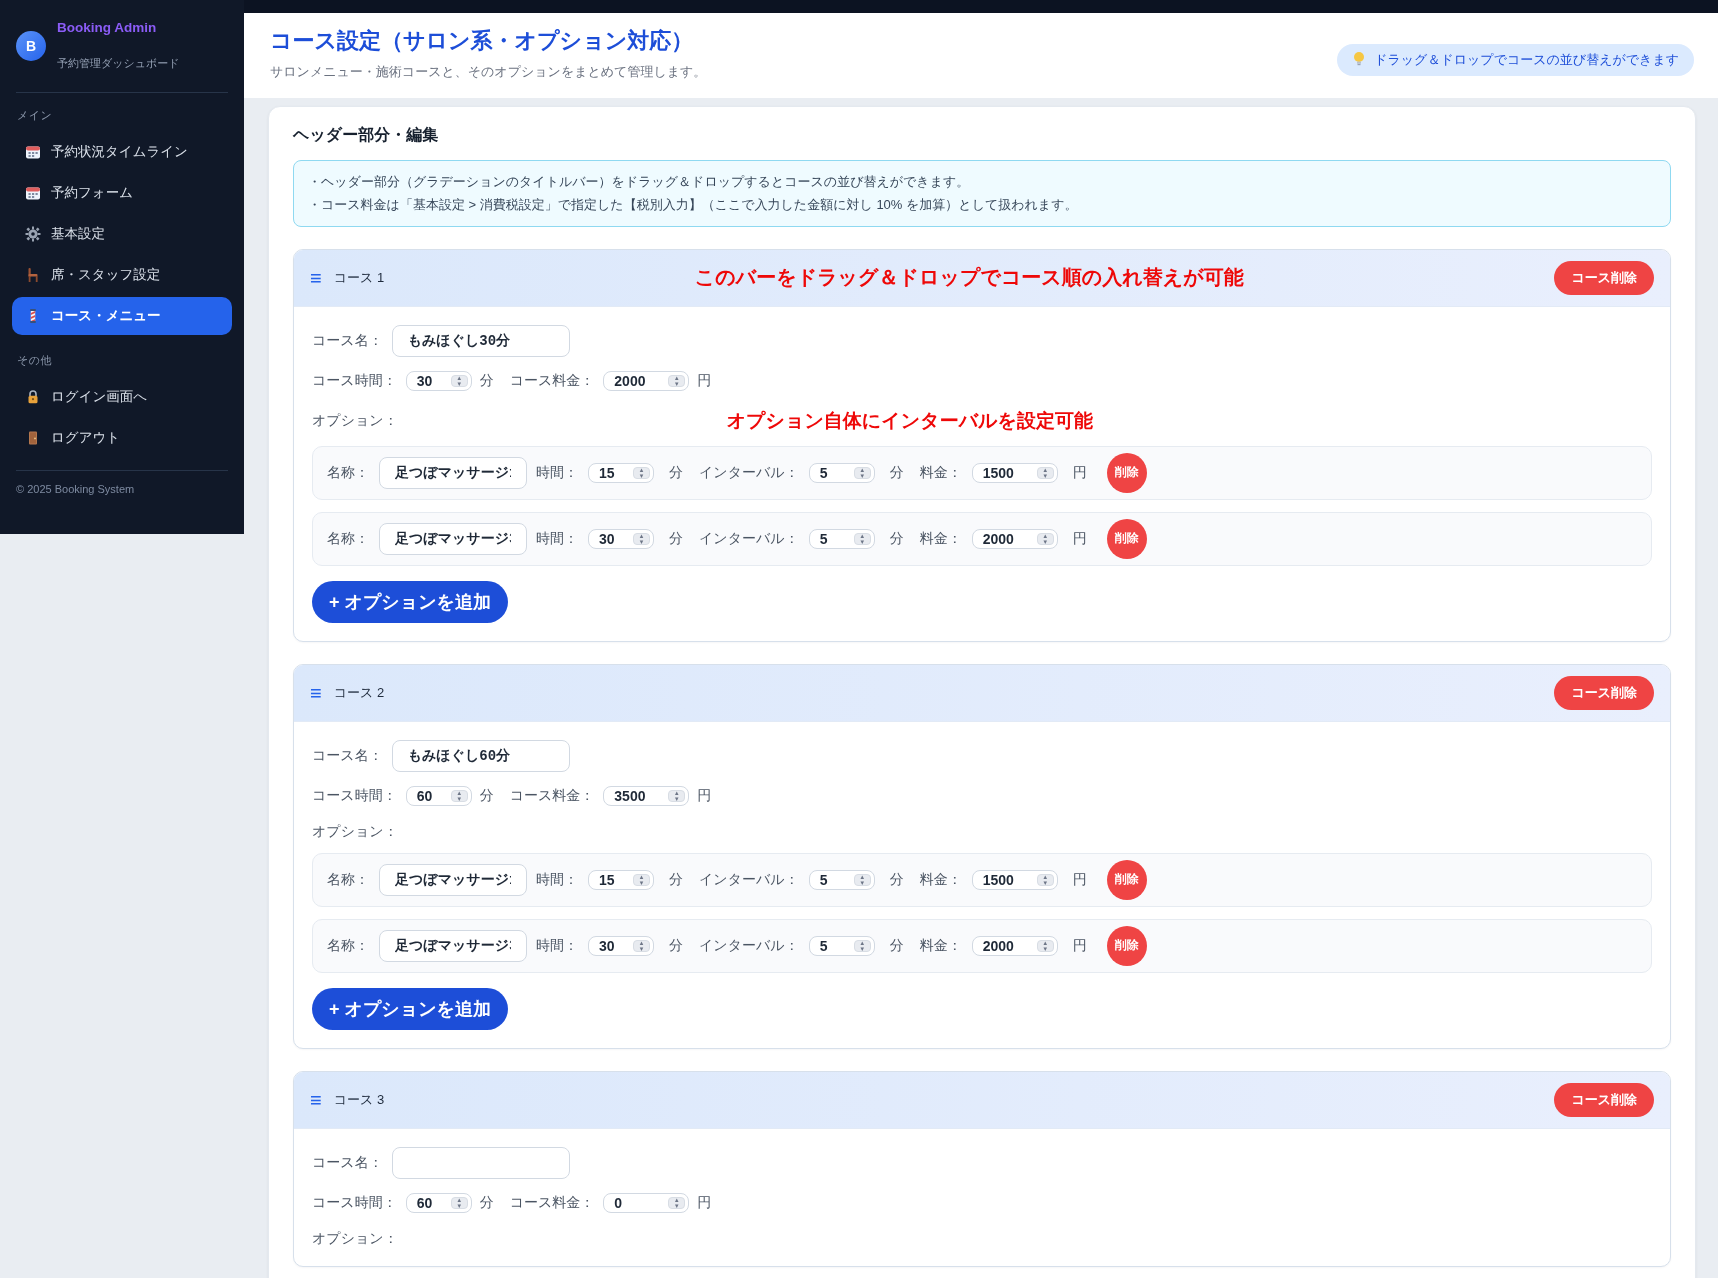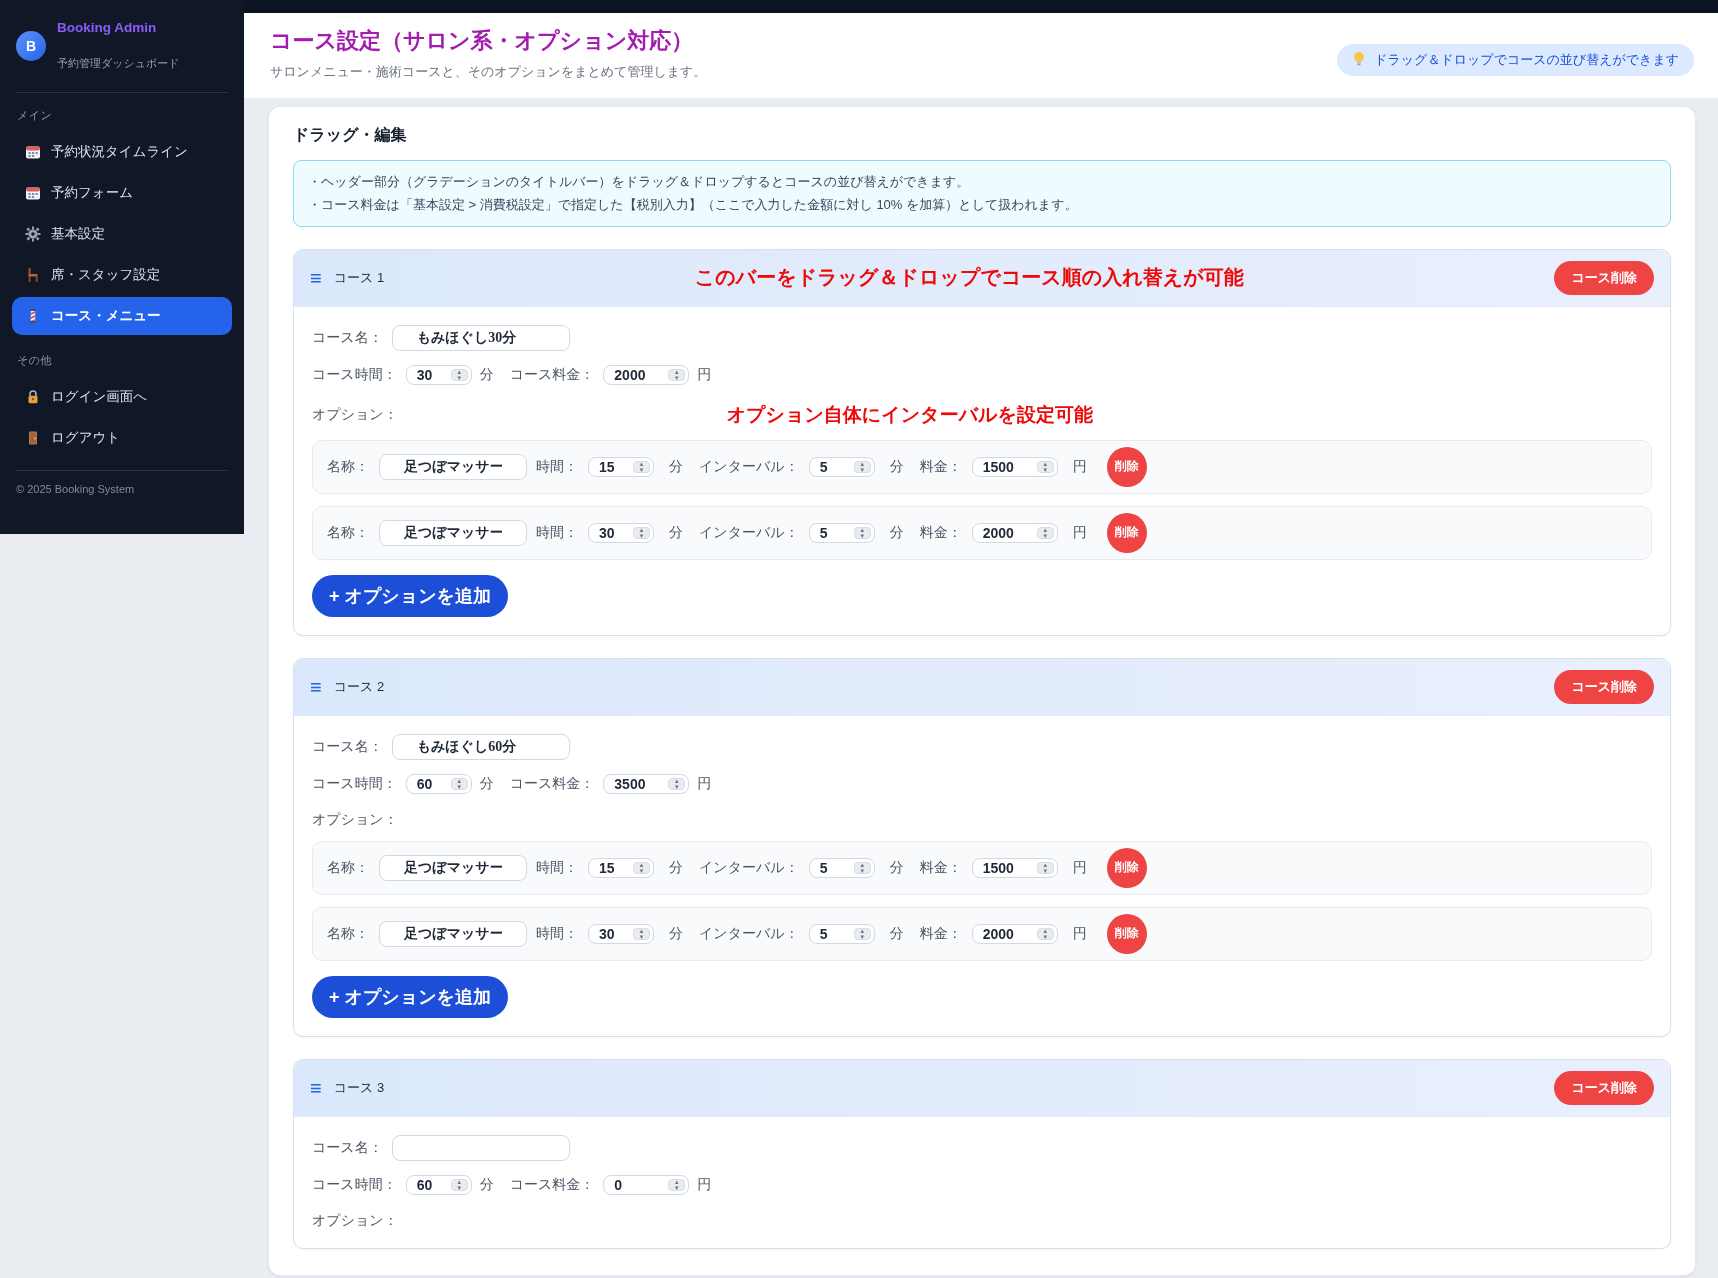--- a/index.html
+++ b/index.html
@@ -19,21 +19,21 @@
   .nav-label { font-size:11px; color:#8b97ab; letter-spacing:.5px; padding:15px 17px 7px; }
   .nav-item { display:flex; align-items:center; gap:10px; margin:3px 12px; padding:10px 13px;
               border-radius:10px; font-size:13.5px; color:#dbe1ea; cursor:pointer; }
   .nav-item.active { background:#2563eb; color:#fff; font-weight:700; }
   .nav-item .ico { width:16px; height:16px; flex:0 0 auto; display:inline-block; }
   .copyright { margin:13px 16px 0; padding-top:12px; border-top:1px solid #273449; font-size:11px; color:#7d8aa0; }
 
   
   .main { position:absolute; left:244px; top:13px; width:1474px; }
   .main-header { background:#fff; padding:13px 26px 17px 26px; position:relative; }
-  .page-title { font-size:22px; font-weight:700; color:#a21caf; }
+  .page-title { font-size:22px; font-weight:700; color:#1d4ed8; }
   .page-subtitle { font-size:13px; color:#6b7280; margin-top:7px; }
   .hint-badge { position:absolute; right:24px; top:31px; display:flex; align-items:flex-start; gap:8px;
                 background:#dbeafe; color:#1d4ed8; font-size:13px; padding:7px 15px; border-radius:999px; }
 
   .content { padding:8px 22px 0 24px; }
   .card { background:#fff; border:1px solid #e4e9ef; border-radius:12px; box-shadow:0 1px 3px rgba(16,24,40,.06);
           padding:18px 24px 26px; }
   .card-title { font-size:16px; font-weight:700; color:#16202e; }
   .info-box { margin-top:14px; background:#effbff; border:1px solid #8fd9f1; border-radius:8px;
               padding:9px 14px; font-size:13px; color:#37475a; line-height:1.8; }
@@ -47,22 +47,22 @@
   .annotation { color:#ee0808; font-weight:700; }
   .header-annotation { flex:1; text-align:center; font-size:20px; }
   .header-spacer { flex:1; }
   .btn { border:none; cursor:pointer; font-family:Liberation Sans, sans-serif; }
   .btn-course-del { background:#ef4444; color:#fff; font-size:13px; font-weight:700; padding:8px 17px; border-radius:999px; }
 
   .course-body { padding:15px 18px 18px; }
   .field-row { display:flex; align-items:center; margin-top:14px; font-size:14px; color:#4b5563; }
   .field-row.first { margin-top:3px; }
   .field-row label { margin-right:9px; }
-  .text-input { height:26px; border:1px solid #d2d9e2; border-radius:8px; padding:0 24px; background:#fff;
-                font-family:Liberation Serif, serif; font-size:14px; font-weight:600; color:#1f2937; }
+  .text-input { height:32px; border:1px solid #d2d9e2; border-radius:8px; padding:0 15px; background:#fff;
+                font-family:Liberation Mono, monospace; font-size:14px; font-weight:600; color:#1f2937; }
   .name-input { width:178px; }
   .opt-name-input { width:148px; }
   .num { position:relative; display:inline-flex; }
   .num input { height:20px; width:66px; border:1px solid #d2d9e2; border-radius:8px; padding:0 26px 0 10px;
                background:#fff; font-family:inherit; font-size:14px; font-weight:600; color:#1f2937; }
   .num.wide input { width:86px; }
   .stepper { position:absolute; right:4px; top:4px; bottom:4px; width:17px; background:#e8ebf0;
              border:1px solid #d8dde4; border-radius:4px; display:flex; flex-direction:column;
              align-items:center; justify-content:center; color:#6d7687; font-size:7px; line-height:6px; cursor:pointer; }
   .suffix { margin:0 16px 0 8px; }
@@ -212,21 +212,21 @@
             <rect x="5" y="10.6" width="4" height="2" fill="#b9c0cc"></rect>
             <rect x="5.5" y="12.8" width="3" height="1.4" fill="#9aa3b2"></rect>
           </svg>
       </span>
       <span>ドラッグ＆ドロップでコースの並び替えができます</span>
     </div>
   </header>
 
   <div class="content">
     <section class="card">
-      <div class="card-title">ドラッグ・編集</div>
+      <div class="card-title">ヘッダー部分・編集</div>
 
       <div class="info-box">
         <div>・ヘッダー部分（グラデーションのタイトルバー）をドラッグ＆ドロップするとコースの並び替えができます。</div>
         <div>・コース料金は「基本設定 &gt; 消費税設定」で指定した【税別入力】（ここで入力した金額に対し 10% を加算）として扱われます。</div>
       </div>
 
       <section class="course">
         <div class="course-header">
           <span class="drag-handle">≡</span>
           <span class="course-title">コース 1</span>

